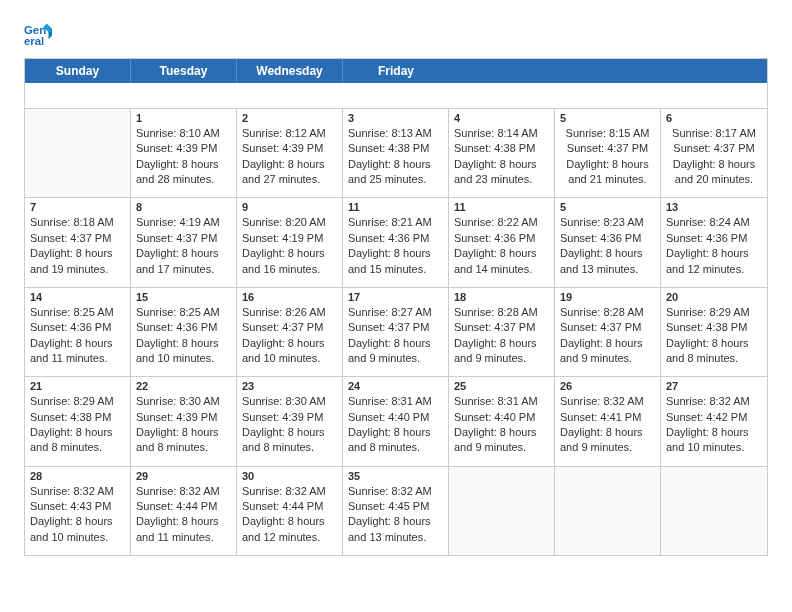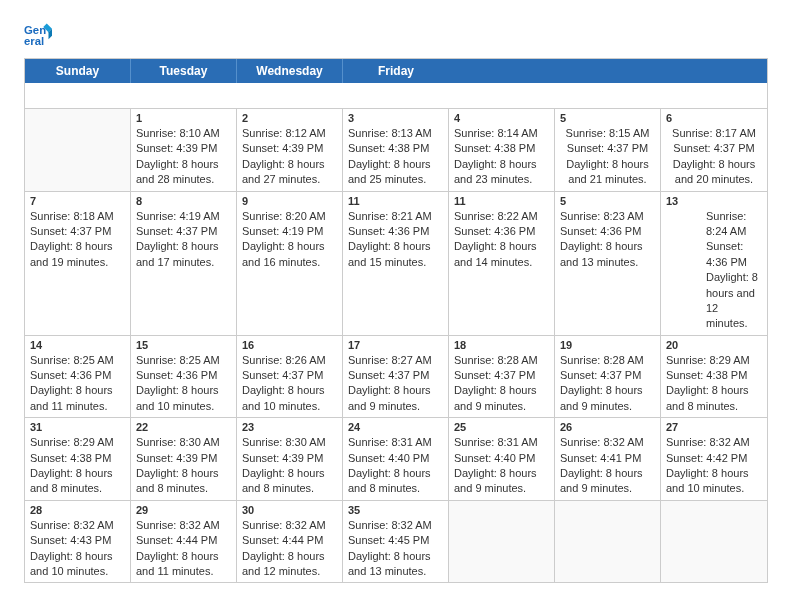--- a/index.html
+++ b/index.html
@@ -203,21 +203,21 @@
 Daylight: 8 hours and 14 minutes.</div>
           </div>
           <div class="cal-cell">
             <div class="day-num">5</div>
             <div class="day-info" style="white-space: pre-line;">Sunrise: 8:23 AM
 Sunset: 4:36 PM
 Daylight: 8 hours and 13 minutes.</div>
           </div>
           <div class="cal-cell">
             <div class="day-num">13</div>
-            <div class="day-info" style="white-space: pre-line; margin-left: 40px;">Sunrise: 8:24 AM
+            <div class="day-info" style="white-space: pre-line;">Sunrise: 8:24 AM
 Sunset: 4:36 PM
 Daylight: 8 hours and 12 minutes.</div>
           </div>
         </div>
         <div class="cal-week">
           <div class="cal-cell">
             <div class="day-num">14</div>
             <div class="day-info" style="white-space: pre-line;">Sunrise: 8:25 AM
 Sunset: 4:36 PM
 Daylight: 8 hours and 11 minutes.</div>
@@ -254,21 +254,21 @@
           </div>
           <div class="cal-cell">
             <div class="day-num">20</div>
             <div class="day-info" style="white-space: pre-line;">Sunrise: 8:29 AM
 Sunset: 4:38 PM
 Daylight: 8 hours and 8 minutes.</div>
           </div>
         </div>
         <div class="cal-week">
           <div class="cal-cell">
-            <div class="day-num">31</div>
+            <div class="day-num">21</div>
             <div class="day-info" style="white-space: pre-line;">Sunrise: 8:29 AM
 Sunset: 4:38 PM
 Daylight: 8 hours and 8 minutes.</div>
           </div>
           <div class="cal-cell">
             <div class="day-num">22</div>
             <div class="day-info" style="white-space: pre-line;">Sunrise: 8:30 AM
 Sunset: 4:39 PM
 Daylight: 8 hours and 8 minutes.</div>
           </div>

